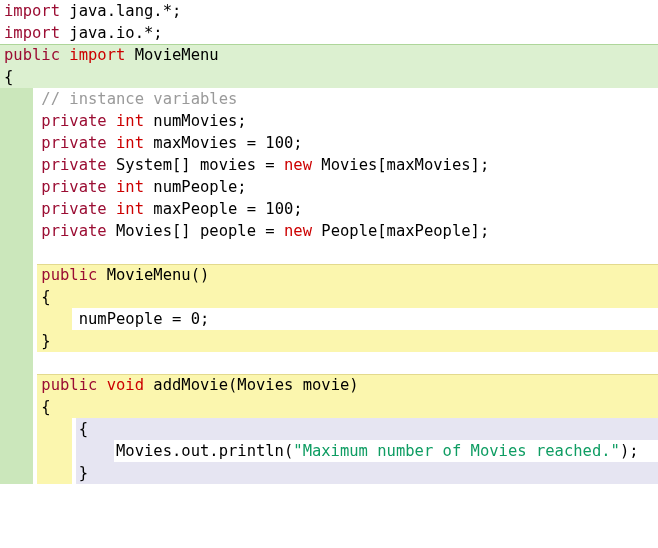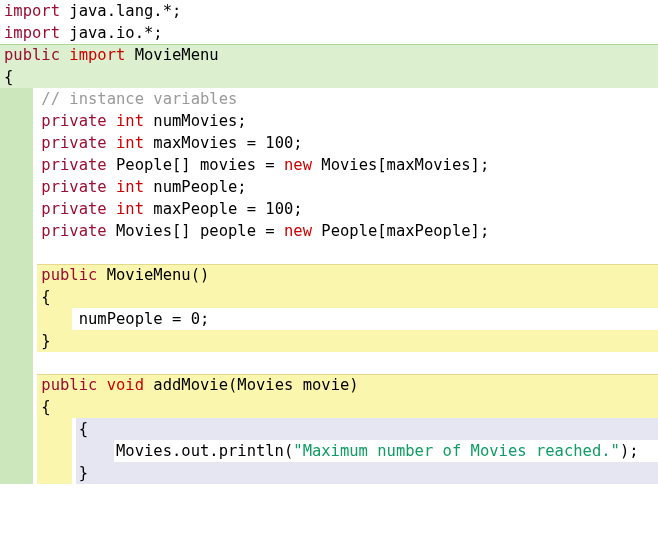--- a/index.html
+++ b/index.html
@@ -47,21 +47,21 @@
 <body>
 
 <div class="editor" id="code-area">
     <div class="row bg-plain"><span class="tok-kw1">import</span><span class="tok-plain"> java.lang.*;</span></div>
     <div class="row bg-plain"><span class="tok-kw1">import</span><span class="tok-plain"> java.io.*;</span></div>
     <div class="row bg-class-hdr edge-class"><span class="tok-kw1">public</span><span class="tok-plain"> </span><span class="tok-kw2">import</span><span class="tok-plain"> MovieMenu</span></div>
     <div class="row bg-class-hdr"><span class="tok-plain">{</span></div>
     <div class="row bg-class-body"><span class="tok-com">    // instance variables</span></div>
     <div class="row bg-class-body"><span class="tok-plain">    </span><span class="tok-kw1">private</span><span class="tok-plain"> </span><span class="tok-kw2">int</span><span class="tok-plain"> numMovies;</span></div>
     <div class="row bg-class-body"><span class="tok-plain">    </span><span class="tok-kw1">private</span><span class="tok-plain"> </span><span class="tok-kw2">int</span><span class="tok-plain"> maxMovies = 100;</span></div>
-    <div class="row bg-class-body"><span class="tok-plain">    </span><span class="tok-kw1">private</span><span class="tok-plain"> People[] movies = </span><span class="tok-kw2">new</span><span class="tok-plain"> Movies[maxMovies];</span></div>
+    <div class="row bg-class-body"><span class="tok-plain">    </span><span class="tok-kw1">private</span><span class="tok-plain"> System[] movies = </span><span class="tok-kw2">new</span><span class="tok-plain"> Movies[maxMovies];</span></div>
     <div class="row bg-class-body"><span class="tok-plain">    </span><span class="tok-kw1">private</span><span class="tok-plain"> </span><span class="tok-kw2">int</span><span class="tok-plain"> numPeople;</span></div>
     <div class="row bg-class-body"><span class="tok-plain">    </span><span class="tok-kw1">private</span><span class="tok-plain"> </span><span class="tok-kw2">int</span><span class="tok-plain"> maxPeople = 100;</span></div>
     <div class="row bg-class-body"><span class="tok-plain">    </span><span class="tok-kw1">private</span><span class="tok-plain"> Movies[] people = </span><span class="tok-kw2">new</span><span class="tok-plain"> People[maxPeople];</span></div>
     <div class="row bg-class-body"></div>
     <div class="row bg-method-hdr edge-method"><span class="tok-plain">    </span><span class="tok-kw1">public</span><span class="tok-plain"> MovieMenu()</span></div>
     <div class="row bg-method-hdr"><span class="tok-plain">    {</span></div>
     <div class="row bg-method-int"><span class="tok-plain">        numPeople = 0;</span></div>
     <div class="row bg-method-hdr"><span class="tok-plain">    }</span></div>
     <div class="row bg-class-body"></div>
     <div class="row bg-method-hdr edge-method"><span class="tok-plain">    </span><span class="tok-kw1">public</span><span class="tok-plain"> </span><span class="tok-kw2">void</span><span class="tok-plain"> addMovie(Movies movie)</span></div>

